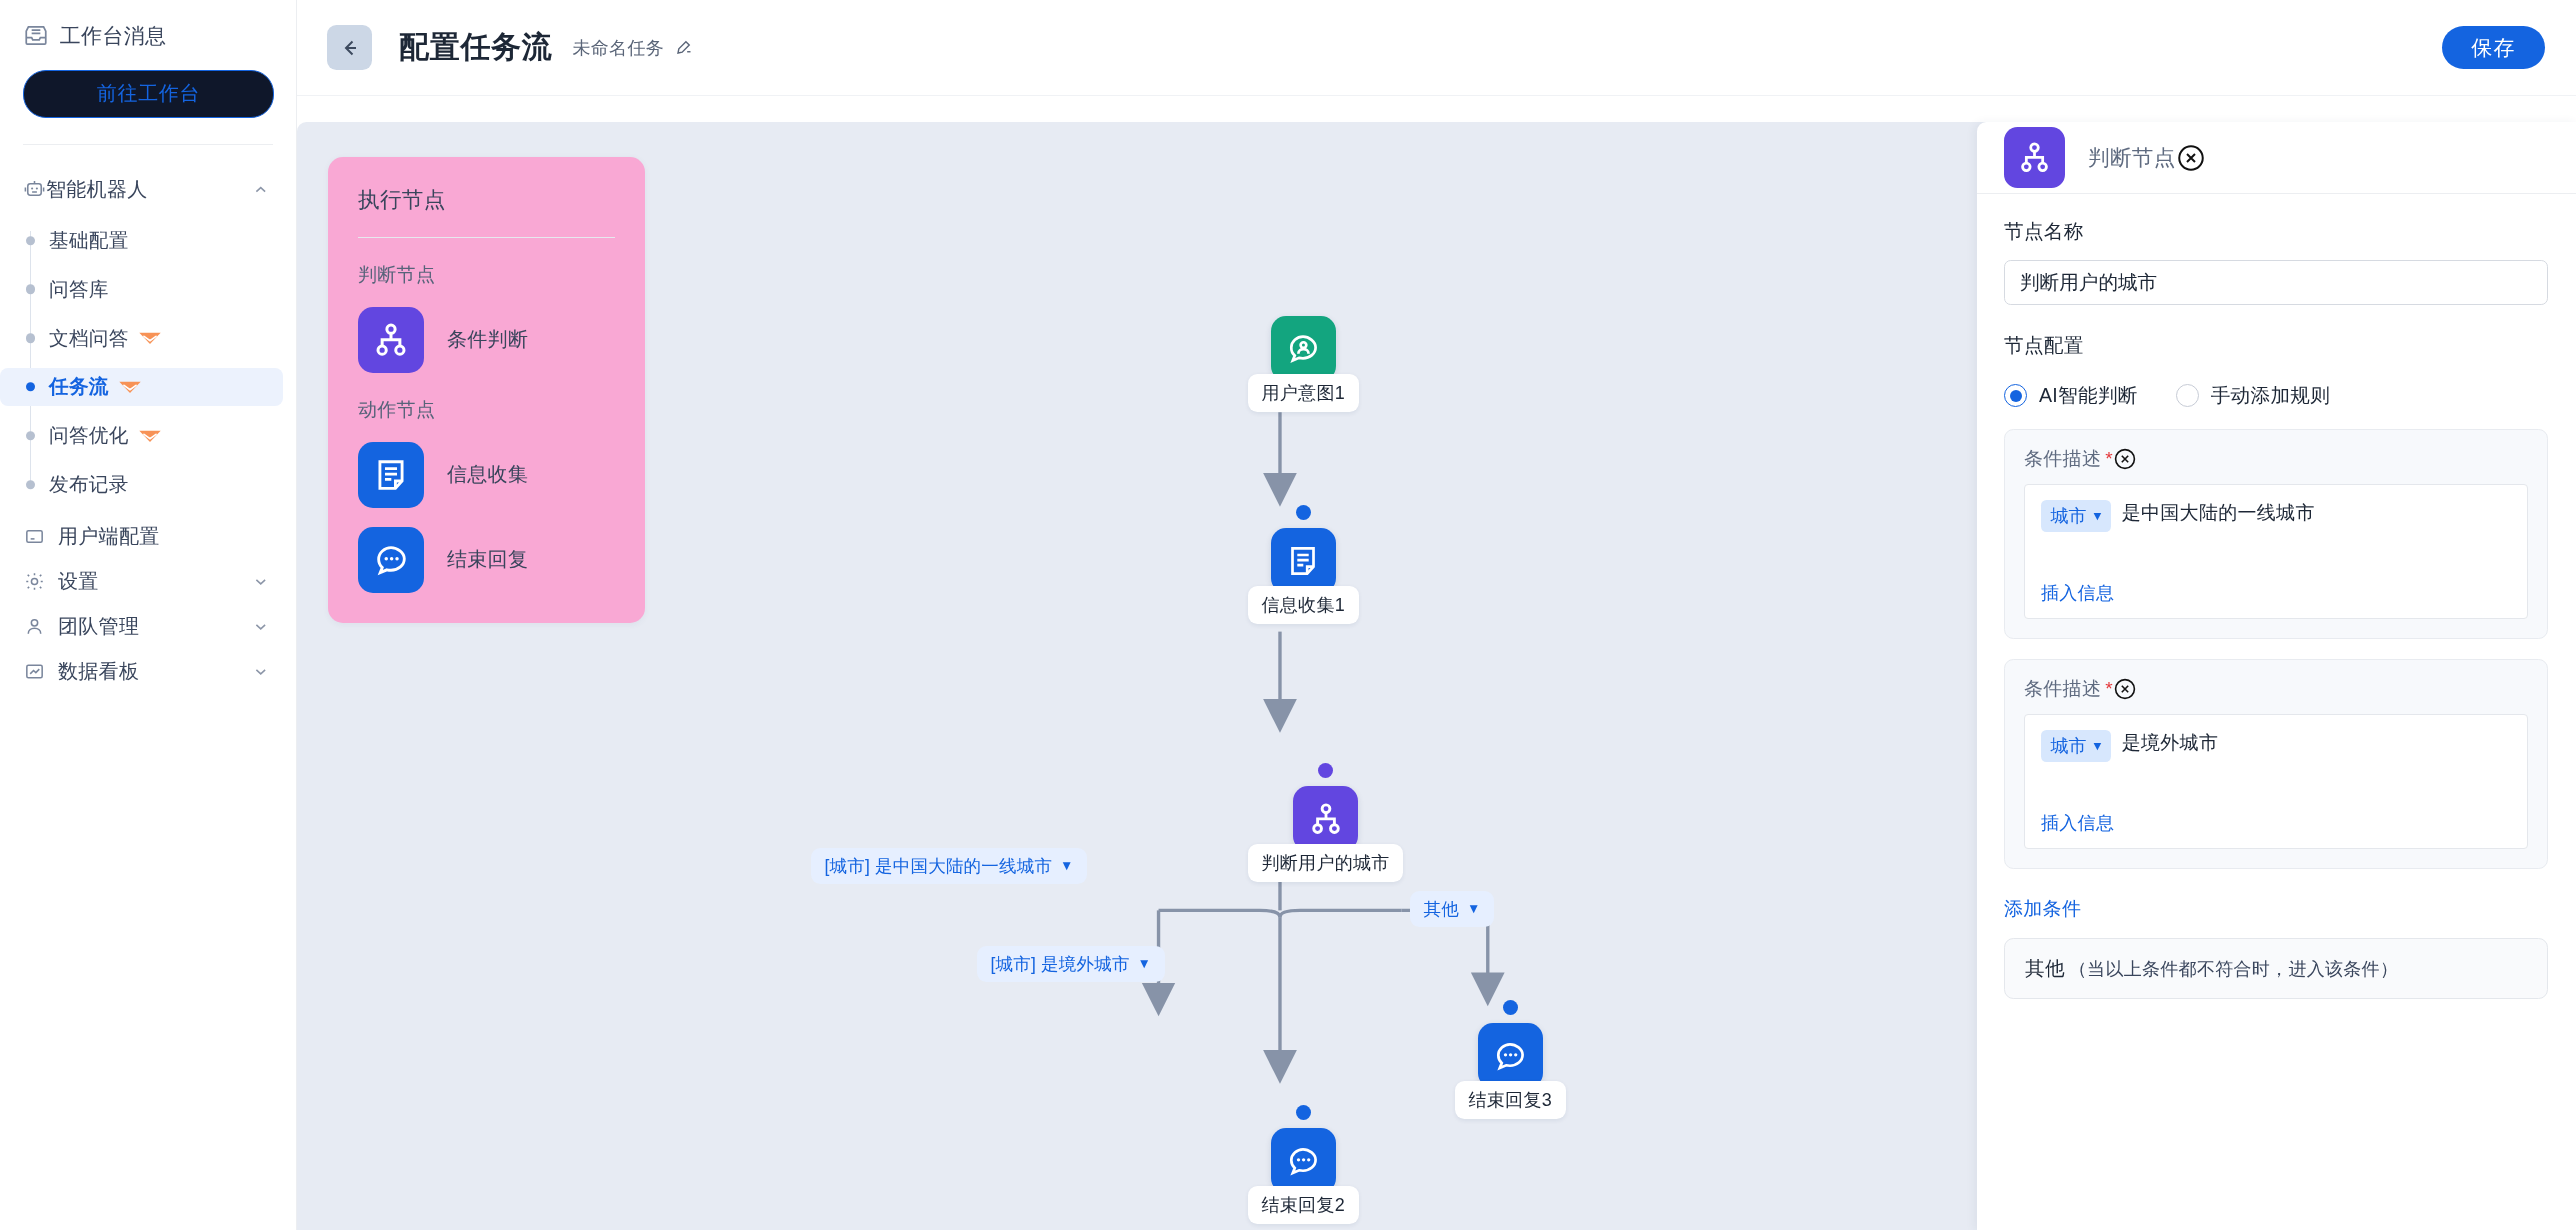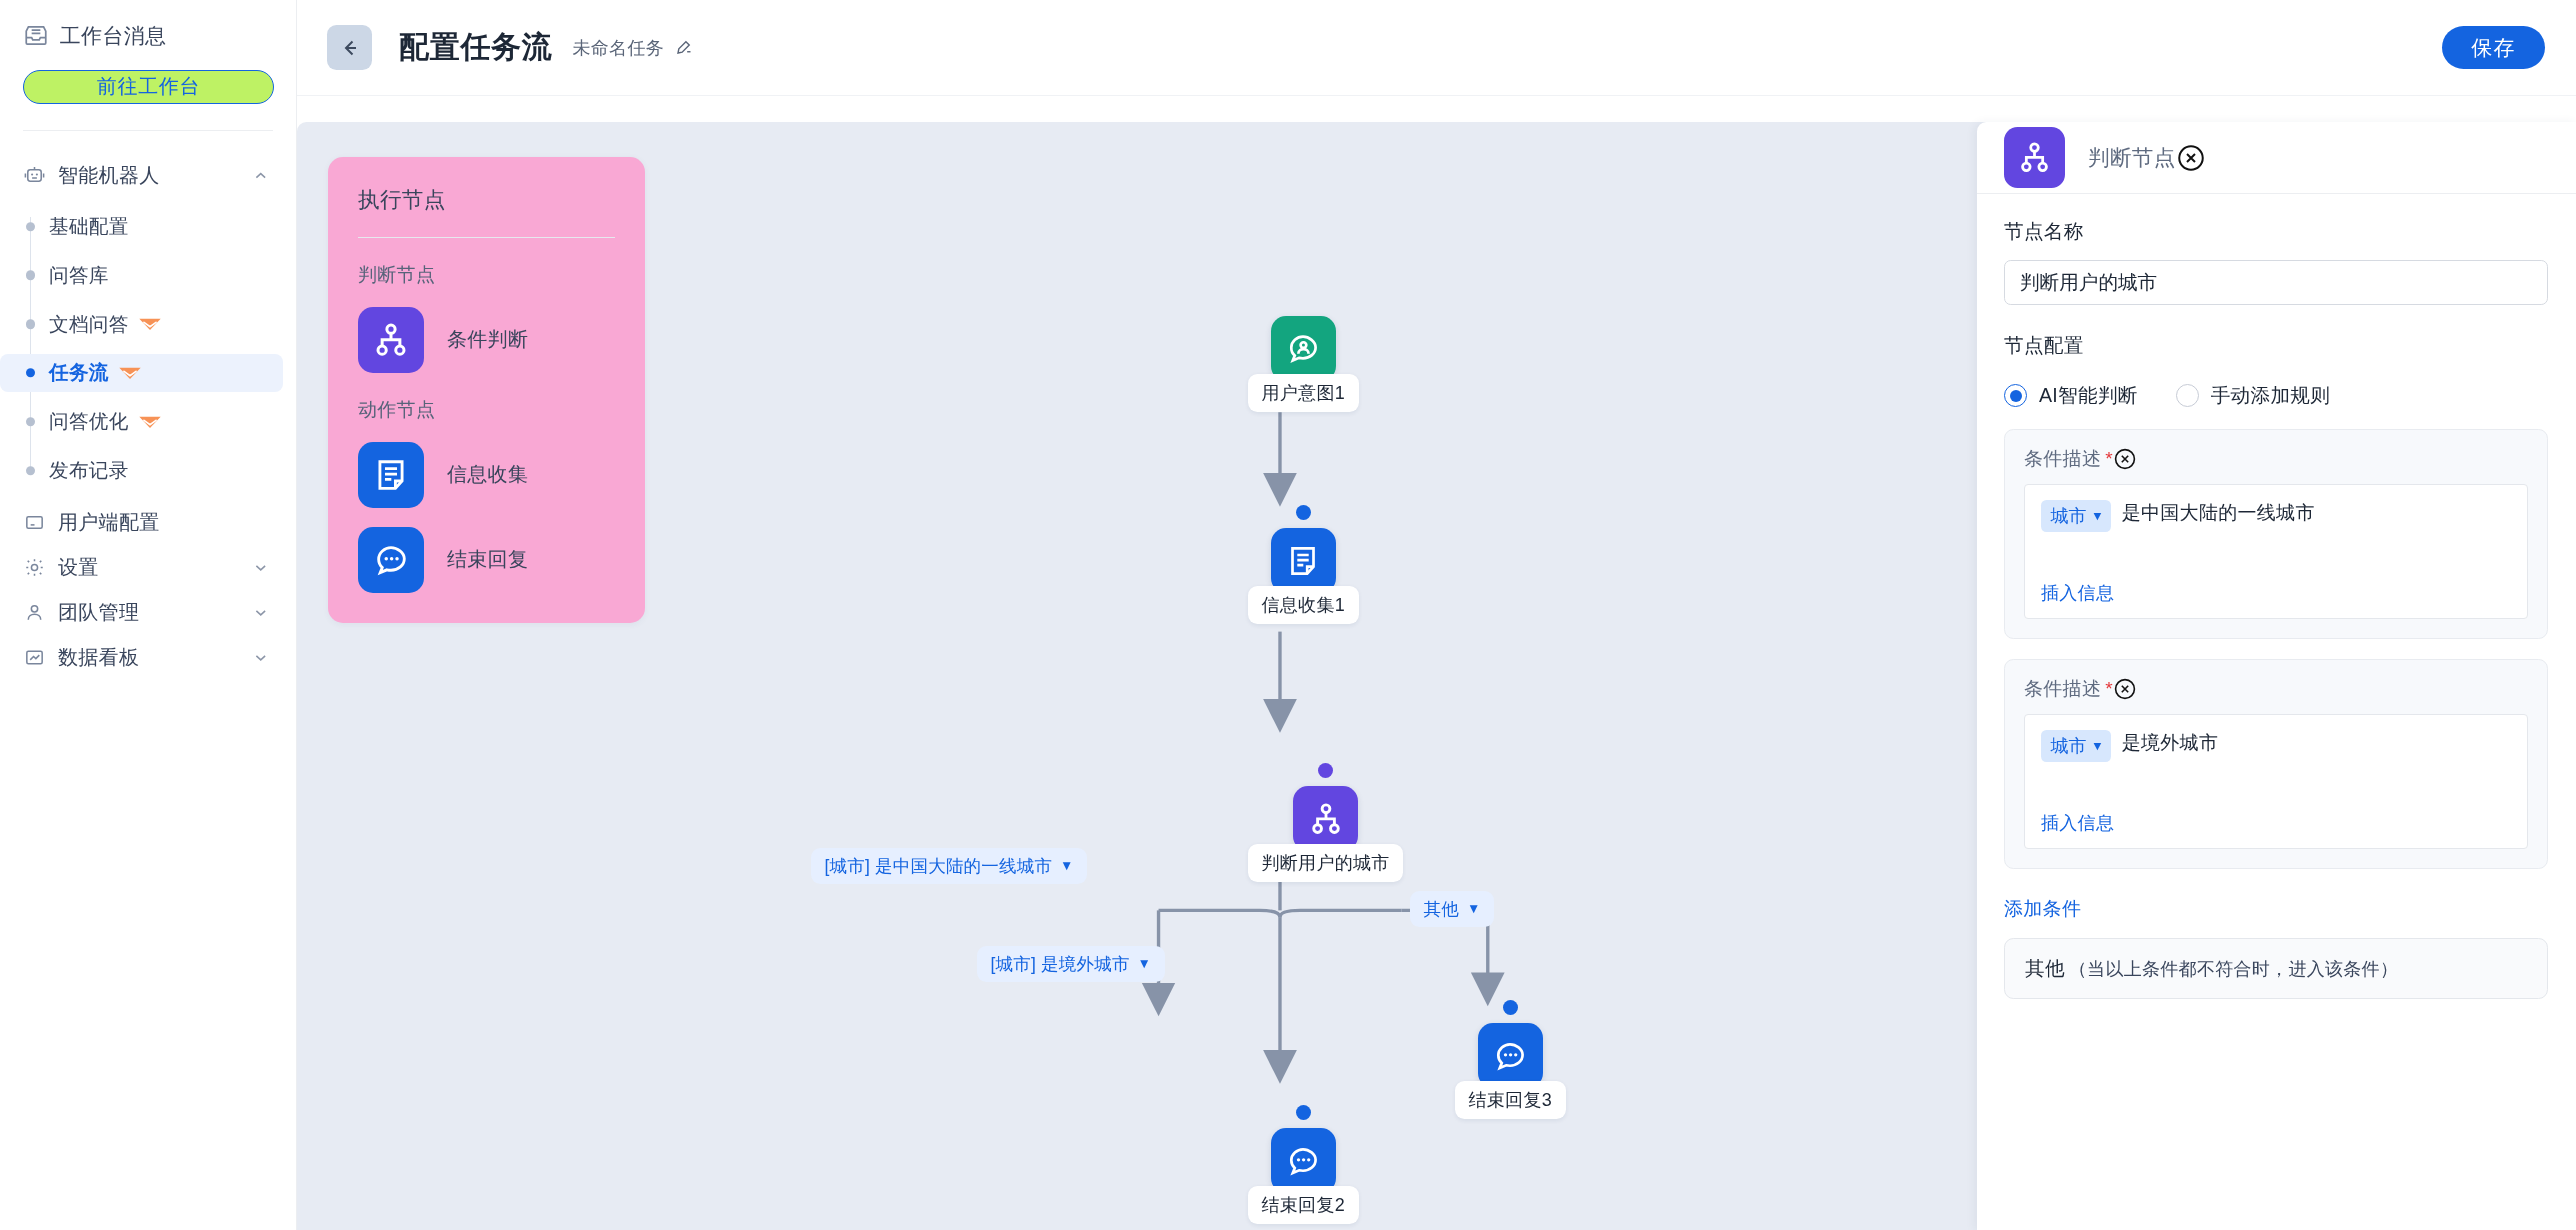--- a/index.html
+++ b/index.html
@@ -14,31 +14,31 @@
   .sidebar {
     width: 297px; height: 1231px; flex: 0 0 297px;
     background: #ffffff; border-right: 0.7px solid #eceef1;
     position: relative;
   }
   .sb-top { padding: 20px 23px 0 23px; }
   .sb-msg { display: flex; align-items: center; gap: 10.8px; height: 32px; }
   .sb-msg-label { font-size: 21px; color: #39455c; letter-spacing: 0.3px; }
   .inbox-ico { width: 26px; height: 26px; display:block; }
   .goto-btn {
-    margin: 17.5px 0 0 0; width: 251px; height: 34px; border-radius: 23px;
-    border: 1.3px solid #1464e0; background: #bef264; color: #1464e0;
+    margin: 17.5px 0 0 0; width: 251px; height: 48px; border-radius: 23px;
+    border: 1.3px solid #1464e0; background: #0f172a; color: #1464e0;
     font-size: 20px; display: flex; align-items: center; justify-content: center;
     letter-spacing: 0.7px; cursor: pointer;
   }
   .sb-divider { width: 100%; height: 0.7px; background: #eceef1; margin-top: 26px; }
 
   .group { margin-top: 23px; }
   .group-head {
     height: 45px; display: flex; align-items: center; padding: 0 27px 0 23px;
-    gap: 12px; cursor: pointer;
+    cursor: pointer;
   }
   .group-head .gh-label { font-size: 20px; color: #39455c; flex: 1; letter-spacing: 0.3px; }
   .gh-ico { width: 23px; height: 23px; flex: 0 0 23px; display:block; }
   .chev { width: 17.5px; height: 17.5px; flex: 0 0 17.5px; display: block; }
 
   .sub-wrap { position: relative; margin-top: 9.4px; }
   .sub-rail {
     position: absolute; left: 30px; top: 9.4px; bottom: 20px;
     width: 1.3px; background: #dde3ec;
   }

